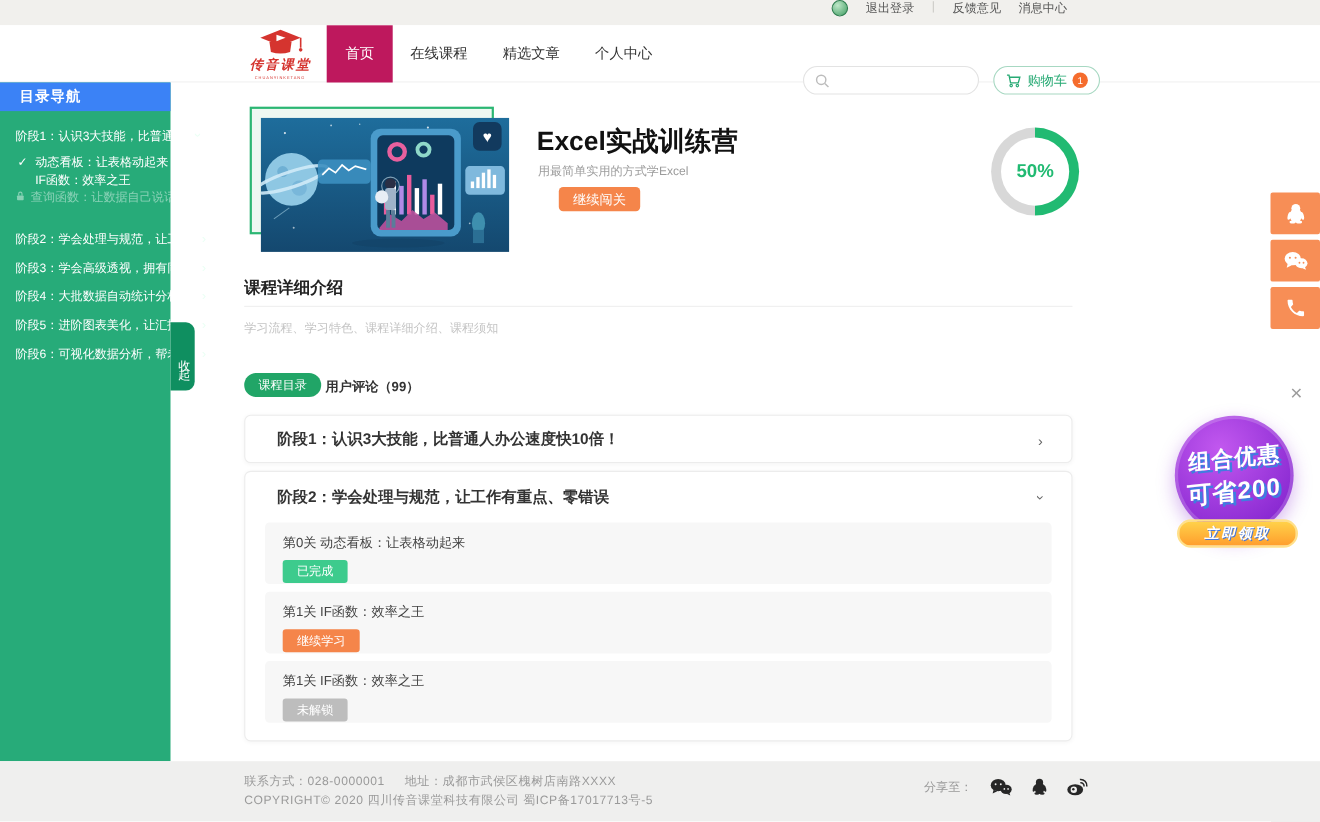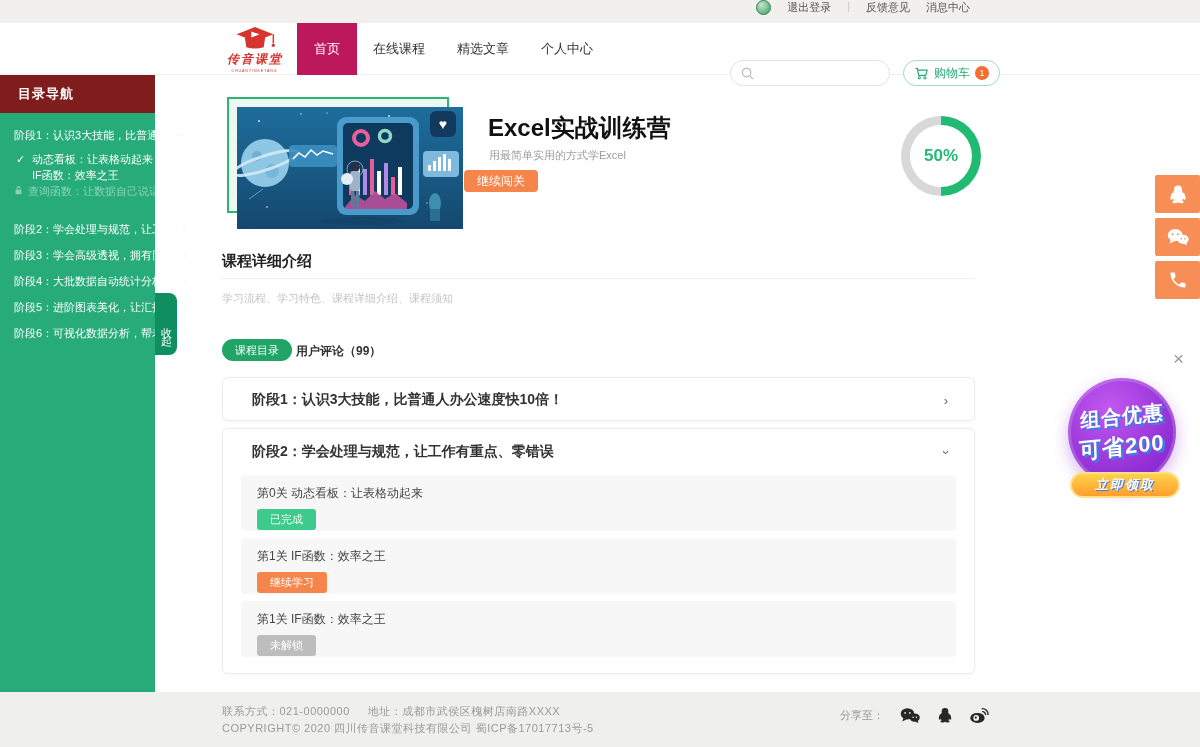--- a/index.html
+++ b/index.html
@@ -32,21 +32,21 @@
   .searchbox .sicon { position:absolute; left:9px; top:5px; }
   .searchbox input { flex:1; border:none; outline:none; padding-left:28px; font-size:12px; background:transparent; }
   .cartbox { position:absolute; left:903px; top:37px; height:26px; padding:0 10px;
     border:1px solid #a7d8c2; border-radius:13px; display:flex; align-items:center; gap:5px;
     color:#27aa74; font-size:12px; cursor:pointer; background:#fff; }
   .cart-badge { width:14px; height:14px; border-radius:50%; background:#f56c2d; color:#fff;
     font-size:9px; display:flex; align-items:center; justify-content:center; }
 
   
   .sidebar { position:absolute; top:75px; left:0; width:155px; height:617px; background:#27ab79; color:#fff; }
-  .sidebar-header { height:38px; background:#7f1d1d; display:flex; align-items:center;
+  .sidebar-header { height:26px; background:#3b82f6; display:flex; align-items:center;
     padding-left:18px; font-size:13px; font-weight:bold; letter-spacing:1px; }
   .side-list { padding:10px 0 0 0; }
   .side-stage { display:flex; align-items:center; justify-content:flex-start;
     padding:0 12px 0 14px; height:20px; font-size:11px; cursor:pointer; white-space:nowrap; }
   .side-stage.first { margin-top:2px; margin-bottom:6px; }
   .side-sub { display:flex; align-items:center; gap:5px; padding-left:14px; height:16px;
     font-size:11px; cursor:pointer; white-space:nowrap; }
   .side-sub .indent { width:13px; display:inline-block; text-align:center; }
   .side-sub.locked { opacity:.45; }
   .stage-gap { height:20px; }
@@ -60,21 +60,21 @@
 
   
   .img-frame { position:absolute; left:227px; top:97px; width:222px; height:116px;
     border:2px solid #2bb673; background:#eef8f2; }
   .course-img { position:absolute; left:237px; top:107px; width:226px; height:122px; display:block; }
   .heart-badge { position:absolute; left:430px; top:111px; width:26px; height:26px;
     background:#123a5e; border-radius:6px; color:#fff; font-size:14px; display:flex;
     align-items:center; justify-content:center; cursor:pointer; }
   .course-title { position:absolute; left:488px; top:112px; font-size:24px; font-weight:bold; color:#111; }
   .course-sub { position:absolute; left:489px; top:148px; font-size:11px; color:#9c9c9c; }
-  .cta-btn { position:absolute; left:464px; top:170px; width:74px; height:22px; background:#f5854a;
+  .cta-btn { position:absolute; left:508px; top:170px; width:74px; height:22px; background:#f5854a;
     border:none; border-radius:4px; color:#fff; font-size:12px; cursor:pointer; }
   .progress-ring { position:absolute; left:901px; top:116px; width:80px; height:80px; border-radius:50%;
     background:conic-gradient(#21ba72 0 50%, #d8d8d8 50% 100%); }
   .progress-ring::after { content:""; position:absolute; left:9px; top:9px; width:62px; height:62px;
     background:#fff; border-radius:50%; }
   .progress-label { position:absolute; left:0; top:0; width:80px; height:80px; display:flex;
     align-items:center; justify-content:center; font-size:17px; font-weight:bold; color:#21ba72; z-index:2; }
 
   
   .detail-heading { position:absolute; left:222px; top:252px; font-size:15px; font-weight:bold; color:#222; }
@@ -379,21 +379,21 @@
   <div class="promo-close">×</div>
   <div class="promo-circle">
     <span class="promo-line promo-line1">组合优惠</span>
     <span class="promo-line promo-line2">可省200</span>
   </div>
   <button class="promo-btn">立即领取</button>
 
   <div class="footer">
     <div class="footer-left">
       <div>
-        <span>联系方式：021-0000000</span><span class="gap"></span><span>地址：成都市武侯区槐树店南路XXXX</span>
+        <span>联系方式：028-0000001</span><span class="gap"></span><span>地址：成都市武侯区槐树店南路XXXX</span>
       </div>
       <div>COPYRIGHT© 2020 四川传音课堂科技有限公司 蜀ICP备17017713号-5</div>
     </div>
     <div class="footer-right">
       <span>分享至：</span>
       <span class="share-icon">
         <svg width="22" height="19" viewBox="0 0 26 22">
           <ellipse cx="10" cy="9" rx="8" ry="6.6" fill="#272727"></ellipse>
           <path d="M5 14 L4 18 L9 15.5 Z" fill="#272727"></path>
           <ellipse cx="18.5" cy="13.5" rx="6" ry="5" fill="#272727"></ellipse>

